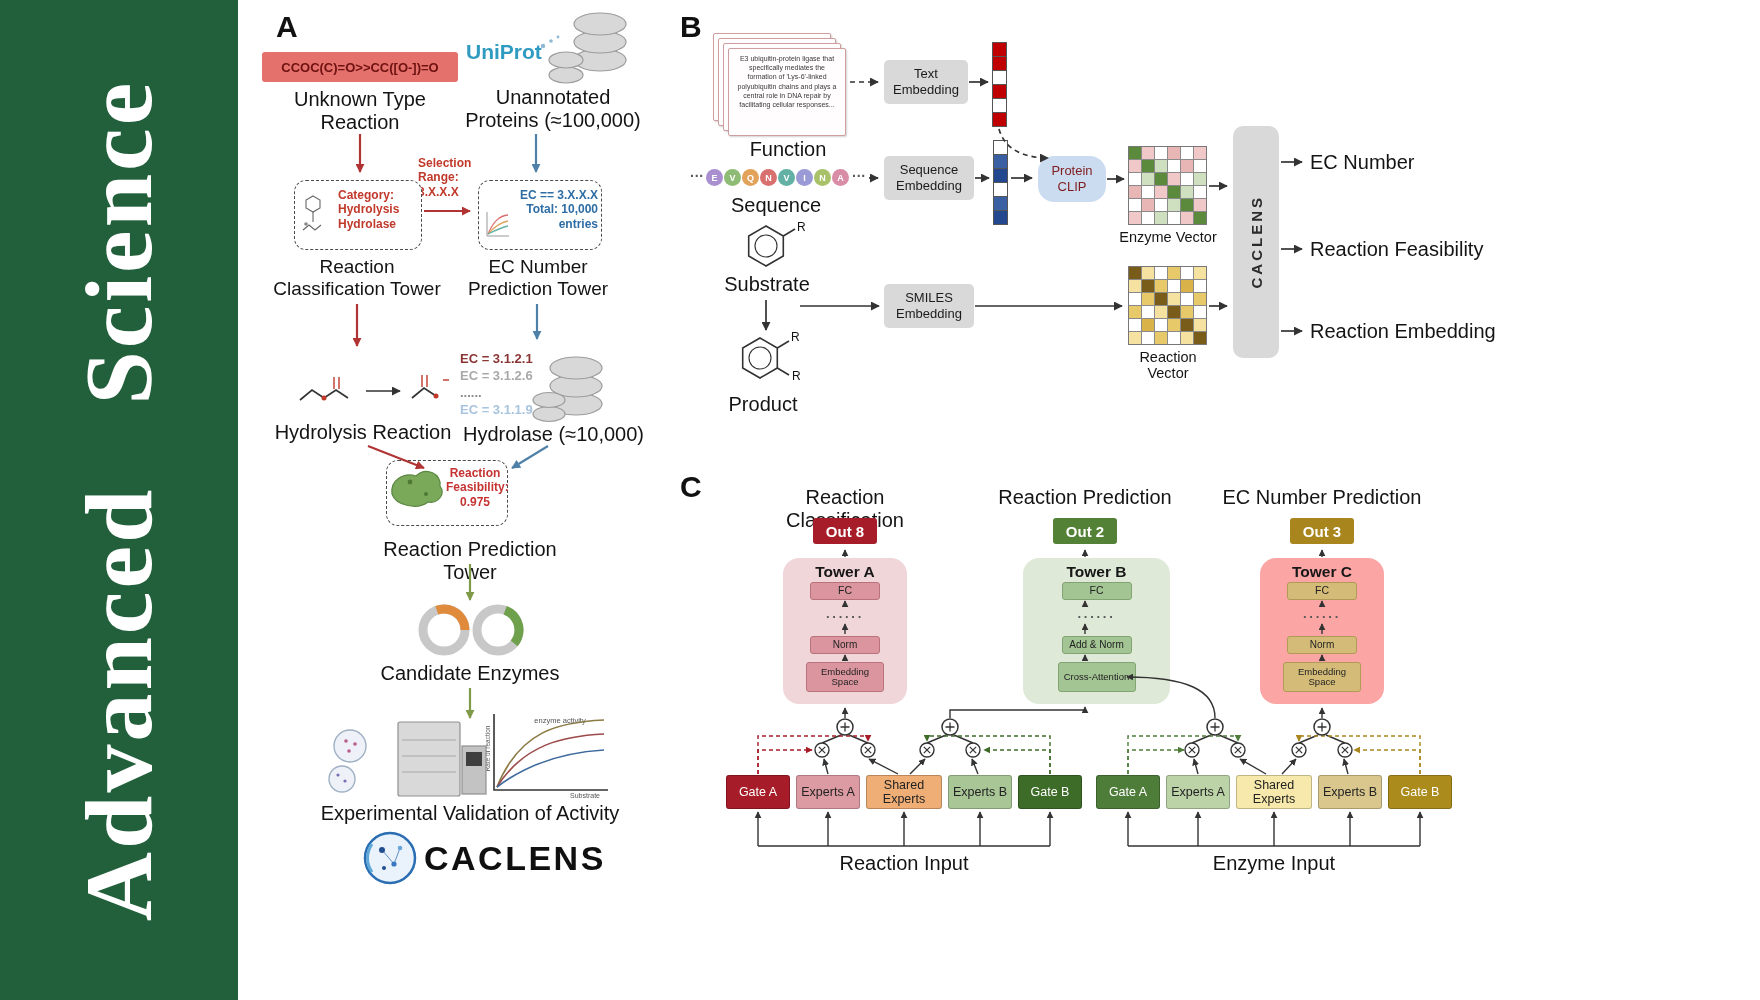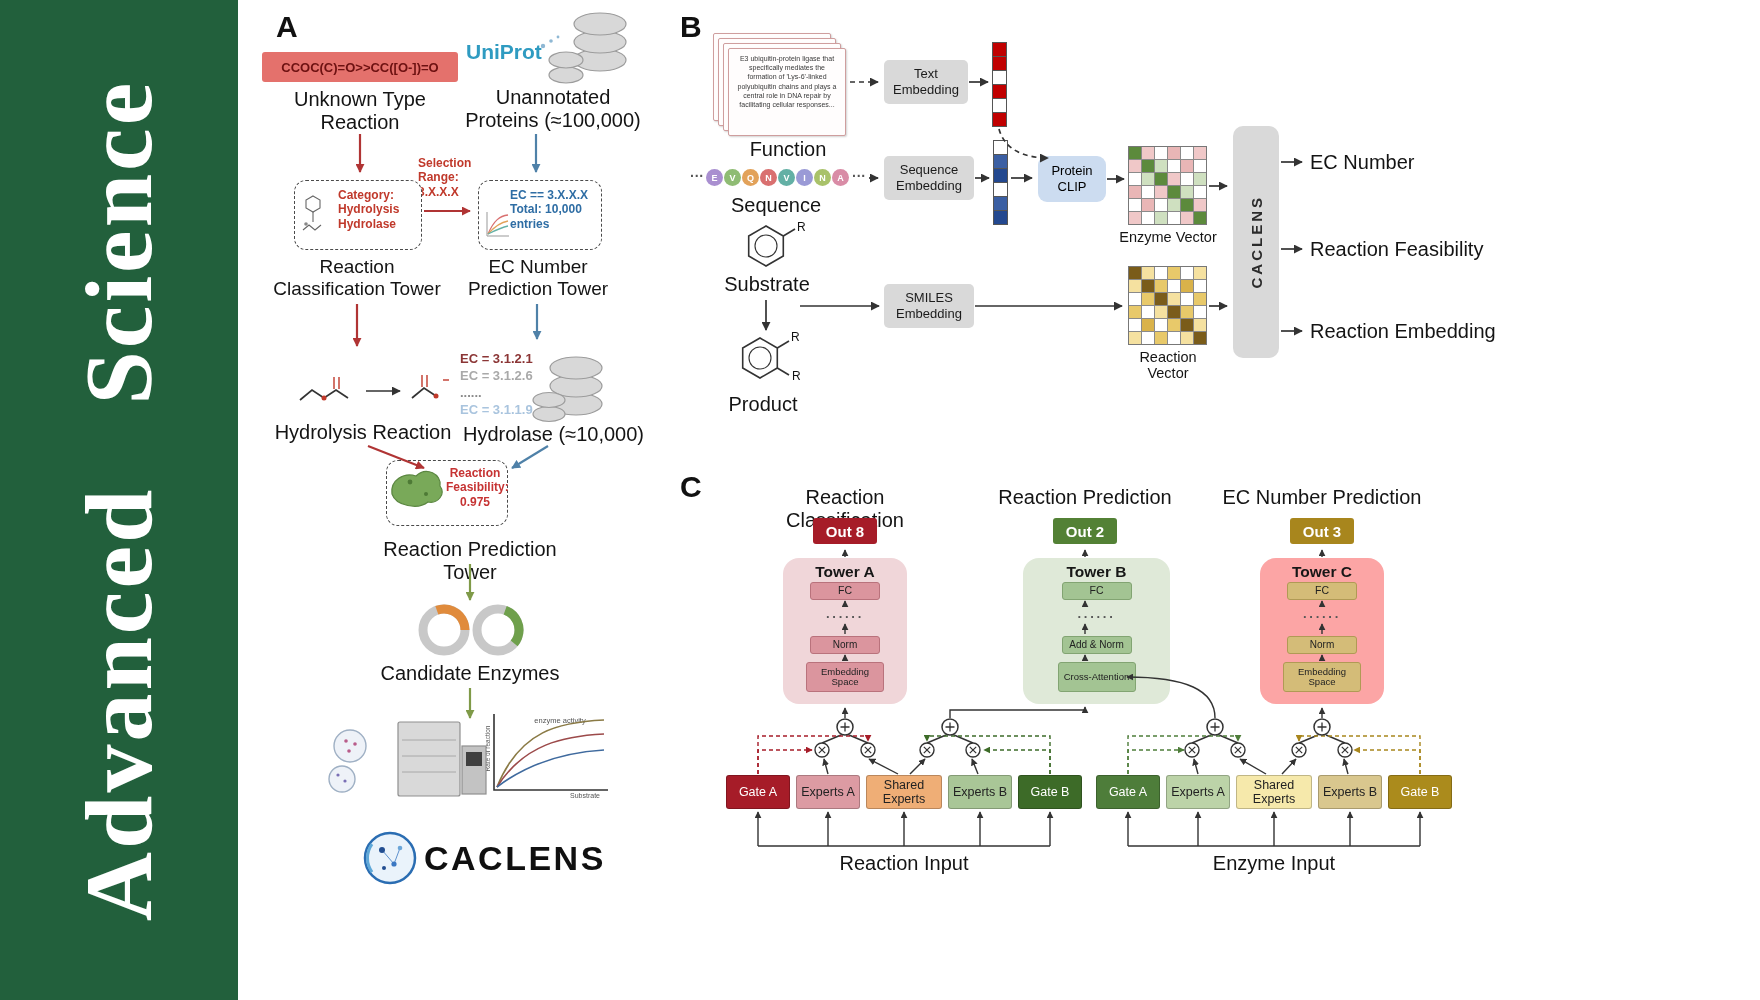--- a/index.html
+++ b/index.html
@@ -11,26 +11,26 @@
              font-weight:700;font-size:96px;color:#fff;letter-spacing:3px;word-spacing:55px}
   .plabel{font-size:30px;font-weight:700;color:#111}
   .lbl{text-align:center;white-space:pre-line}
   .s20{font-size:20px;line-height:1.16}
   .s19{font-size:19px;line-height:1.18}
   .s14{font-size:14.5px}
   .smilesbox{background:#e4716c;border-radius:3px;display:flex;align-items:center;justify-content:center;
              font-size:13px;font-weight:700;color:#6d1111}
   .dashedbox{border:1.6px dashed #4a4a4a;border-radius:12px;background:#fff;box-sizing:border-box}
   .redtxt{color:#c0392b;font-weight:700;font-size:12px;line-height:1.2;text-align:left;white-space:pre-line}
-  .bluetxt{color:#2e6da4;font-weight:700;font-size:12px;line-height:1.2;text-align:left;white-space:pre-line}
+  .bluetxt{color:#2e6da4;font-weight:700;font-size:12px;line-height:1.2;text-align:right;white-space:pre-line}
   .ec-item{font-size:13px;font-weight:700;line-height:17px;text-align:left}
   .graybox{background:#d9d9d9;border-radius:5px;display:flex;align-items:center;justify-content:center;
            text-align:center;font-size:13px;line-height:1.25;white-space:pre-line;color:#1b1b1b}
-  .clipbox{background:#ccdcf0;border-radius:9px;display:flex;align-items:center;justify-content:center;
-           text-align:center;font-size:13px;line-height:1.25;white-space:pre-line;color:#000000}
+  .clipbox{background:#ccdcf0;border-radius:16px;display:flex;align-items:center;justify-content:center;
+           text-align:center;font-size:13px;line-height:1.25;white-space:pre-line;color:#7f1d1d}
   .vcol{display:flex;flex-direction:column;gap:1px;background:#555;border:1px solid #555}
   .vcell{width:13px;height:13px}
   .mgrid{display:grid;grid-template-columns:repeat(6,12px);grid-auto-rows:12px;gap:1px;background:#8a8a8a;border:1px solid #777}
   .srow{display:flex;gap:1px}
   .seq-circle{width:17px;height:17px;border-radius:50%;color:#fff;font-size:9px;font-weight:700;
               display:flex;align-items:center;justify-content:center}
   .ell{font-size:14px;font-weight:700;color:#555}
   .pillar{background:#d9d9d9;border-radius:10px;display:flex;align-items:center;justify-content:center}
   .pillar span{writing-mode:vertical-rl;transform:rotate(180deg);font-size:15px;font-weight:700;letter-spacing:3px;color:#2b2b2b}
   .outlabel{font-size:20px;text-align:left;white-space:nowrap}
@@ -108,20 +108,21 @@
 Feasibility:
 0.975</div>
 
   <div class="p lbl s20" style="left:355px;top:538px;width:230px">Reaction Prediction Tower</div>
   <div class="p lbl s20" style="left:368px;top:662px;width:204px">Candidate Enzymes</div>
 
   <div class="p tinylbl" style="left:516px;top:716px;width:88px;font-size:7.5px">enzyme activity</div>
   <div class="p tinylbl" style="left:560px;top:792px;width:50px;font-size:7px">Substrate</div>
   <div class="p tinylbl" style="left:452px;top:745px;width:70px;font-size:6.5px;transform:rotate(-90deg)">Rate of reaction</div>
 
+  <div class="p lbl s20" style="left:288px;top:802px;width:364px">Experimental Validation of Activity</div>
   <div class="p" style="left:424px;top:839px;font-size:34px;font-weight:800;letter-spacing:2.5px;color:#101010">CACLENS</div>
 
   <div class="p plabel" style="left:680px;top:10px">B</div>
 
   <div class="p fcard" style="left:713px;top:33px"></div>
   <div class="p fcard" style="left:718px;top:38px"></div>
   <div class="p fcard" style="left:723px;top:43px"></div>
   <div class="p fcard" style="left:728px;top:48px">
     <div class="fcard-text">E3 ubiquitin-protein ligase that specifically mediates the formation of 'Lys-6'-linked polyubiquitin chains and plays a central role in DNA repair by facilitating cellular responses...</div>
   </div>

